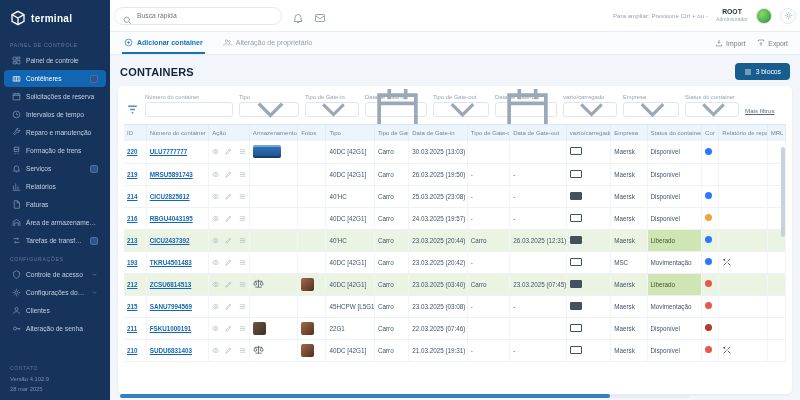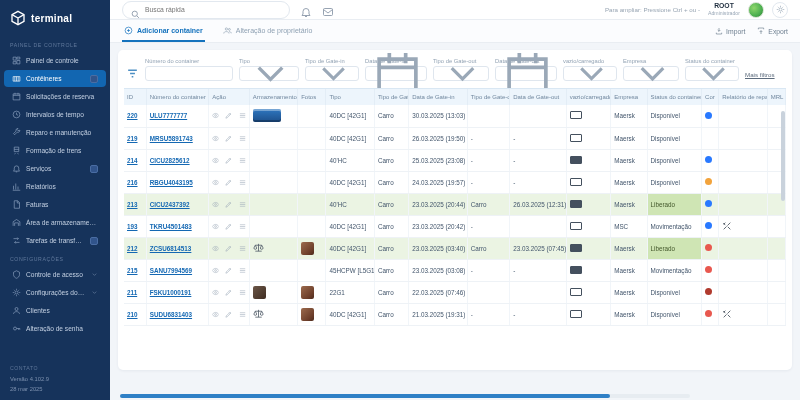--- a/index.html
+++ b/index.html
@@ -25,22 +25,22 @@
   .nav-badge { flex:none; width:8px; height:8px; border-radius:2px; background:#31548b;
     border:1px solid #4a6da3; }
   .nav-chevron { width:7px; height:7px; color:#7e93b2; flex:none; }
   .sidebar-footer { padding:4px 10px 0; font-size:5.8px; color:#7c90ae; line-height:1.6; }
   .sidebar-footer .sf-header { font-size:5.2px; text-transform:uppercase; letter-spacing:.5px;
     color:#5d7598; margin-bottom:3px; }
 
   
   .main { flex:1; display:flex; flex-direction:column; height:400px; }
 
-  .topbar { height:20px; background:#fff; border-bottom:1px solid #e9edf2;
-    display:flex; align-items:center; padding:0 12px; gap:10px; }
+  .topbar { height:32px; background:#fff; border-bottom:1px solid #e9edf2;
+    display:flex; align-items:center; padding:0 4px; gap:10px; }
   .search-pill { display:flex; align-items:center; gap:5px; width:168px; height:18px;
     border:1px solid #e2e8ef; border-radius:10px; padding:0 8px; color:#9aa8b7; }
   .search-pill input { border:none; outline:none; flex:1; font-size:6.8px;
     font-family:"Liberation Sans", sans-serif; color:#5c6b7c; background:transparent; width:100%; }
   .tb-icon { width:12px; height:12px; color:#8b99a9; cursor:pointer; }
   .topbar-right { margin-left:auto; display:flex; align-items:center; gap:8px; }
   .zoom-hint { font-size:6.2px; color:#98a5b3; }
   .user-block { text-align:center; line-height:1.2; }
   .user-name { font-size:6.8px; font-weight:bold; color:#1d2c3d; }
   .user-role { font-size:5.2px; color:#9aa8b7; }
@@ -338,20 +338,29 @@
         <span class="io-link">
           <svg viewBox="0 0 24 24" fill="none" stroke="currentColor" stroke-width="2">
               <path d="M12 21V11M8 15l4-4 4 4M4 7V3h16v4"></path>
             </svg>
           <span>Export</span>
         </span>
       </div>
     </div>
 
     <div class="content">
+      <div class="title-row">
+        <h1 class="page-title">CONTAINERS</h1>
+        <button class="blocks-btn">
+          <svg viewBox="0 0 24 24" fill="none" stroke="currentColor" stroke-width="2.4">
+              <path d="M3 6h18M3 12h18M3 18h18"></path>
+            </svg>
+          <span>3 blocos</span>
+        </button>
+      </div>
 
       <div class="card">
         <div class="filter-row">
           <span class="funnel">
             <svg viewBox="0 0 24 24" fill="none" stroke="currentColor" stroke-width="2.6">
                 <path d="M4 6h16M7.5 12h9M10.5 18h3"></path>
               </svg>
           </span>
 
           <div class="filter-field" style="width: 88px;">

